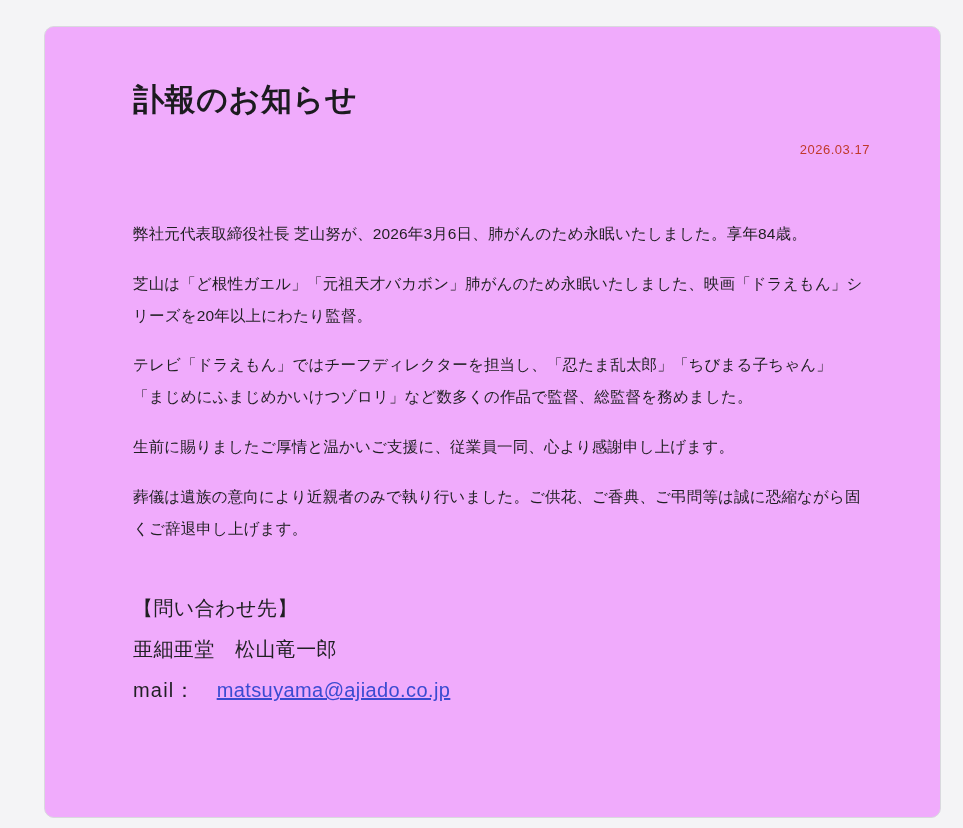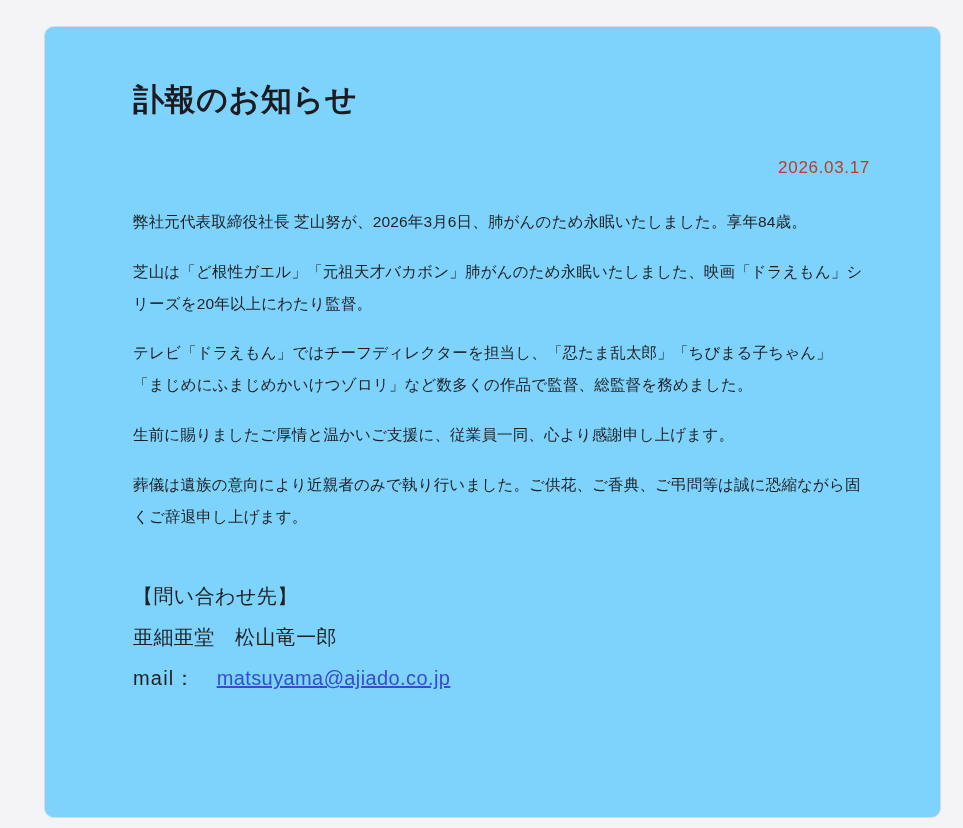--- a/index.html
+++ b/index.html
@@ -17,44 +17,44 @@
   .page-wrap {
     box-sizing: border-box;
     width: 963px;
     height: 828px;
     padding: 26px 22px 10px 44px;
   }
   .notice-card {
     box-sizing: border-box;
     width: 897px;
     height: 792px;
-    background: #7dd3fc;
+    background: #f0abfc;
     border: 1px solid #d9d9de;
     border-radius: 10px;
     padding: 34px 58px 36px 88px;
     position: relative;
   }
   .notice-title {
     font-size: 31px;
     font-weight: bold;
     letter-spacing: 0.02em;
     color: #1c1b1f;
     margin: 20px 0 0 0;
     line-height: 1.2;
   }
   .notice-date {
     text-align: right;
     color: #c0392b;
-    font-size: 17px;
+    font-size: 13px;
     letter-spacing: 0.04em;
-    margin-top: 40px;
+    margin-top: 24px;
     padding-right: 12px;
   }
   .body-block {
-    margin-top: 28px;
+    margin-top: 61px;
   }
   p.para {
     font-size: 15.5px;
     line-height: 2.05;
     letter-spacing: 0.01em;
     color: #1f1f22;
     margin: 0 0 18px 0;
     max-width: 730px;
   }
   p.para:last-child {

